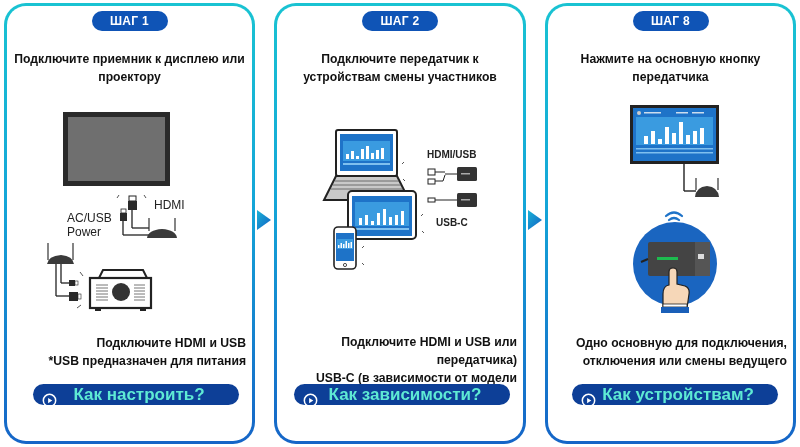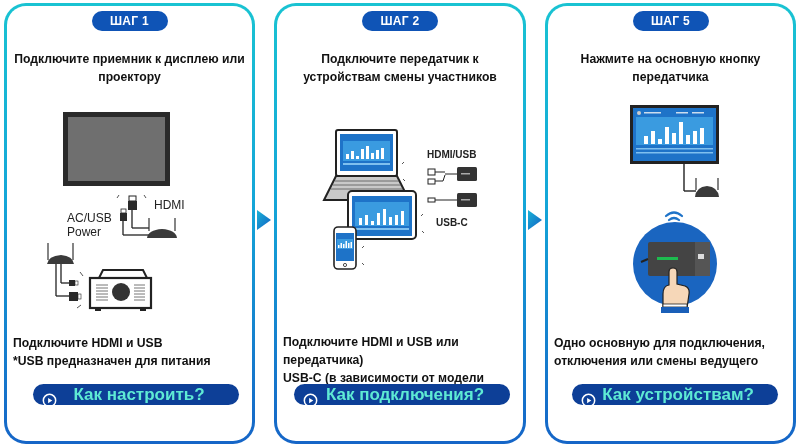--- a/index.html
+++ b/index.html
@@ -46,21 +46,21 @@
     text-align: center;
     font-size: 12.2px;
     font-weight: bold;
     line-height: 18px;
     color: #111;
   }
 
   .footnote {
     position: absolute;
     left: 6px; right: 6px;
-    text-align: left;
+    text-align: right;
     font-size: 12.2px;
     font-weight: bold;
     line-height: 18px;
     color: #111;
   }
   #card-1 .footnote { top: 328px; }
   #card-2 .footnote { top: 327px; }
   #card-3 .footnote { top: 328px; }
 
   .action-btn {
@@ -297,38 +297,38 @@
       <div>Подключите HDMI и USB или</div>
       <div>передатчика)</div>
       <div>USB-C (в зависимости от модели</div>
     </div>
 
     <div class="action-btn" style="left:17px; right:13px;">
       <svg class="play" viewBox="0 0 16 16">
         <circle cx="8" cy="8" r="6.6" fill="none" stroke="#fff" stroke-width="1.6"></circle>
         <path d="M6.5 5.2 L11 8 L6.5 10.8 Z" fill="#fff"></path>
       </svg>
-      <span class="label">Как подключения?</span>
+      <span class="label">Как зависимости?</span>
     </div>
   </div>
 </div>
 
 <svg class="arrow" id="arrow-2" viewBox="0 0 14 20">
   <defs>
     <linearGradient id="ag2" x1="0" y1="0" x2="1" y2="1">
       <stop offset="0" stop-color="#18b3d6"></stop>
         <stop offset="1" stop-color="#1460c4"></stop>
     </linearGradient>
   </defs>
   <path d="M0 0 L14 10 L0 20 Z" fill="url(#ag2)"></path>
 </svg>
 
 <div class="card" id="card-3">
   <div class="card-inner">
-    <div class="badge">ШАГ 5</div>
+    <div class="badge">ШАГ 8</div>
     <div class="headline">Нажмите на основную кнопку передатчика</div>
 
     <svg class="illus" style="left:65px; top:92px;" width="130" height="215" viewBox="0 0 130 215">
 
       <g>
         <rect x="17" y="7" width="89" height="59" fill="#222"></rect>
         <rect x="20" y="10" width="83" height="53" fill="#1e73c8"></rect>
         <circle cx="26" cy="15" r="2" fill="#ccc"></circle>
         <rect x="31" y="14" width="17" height="1.5" fill="#cde"></rect>
         <rect x="63" y="14" width="12" height="1.5" fill="#cde"></rect>

